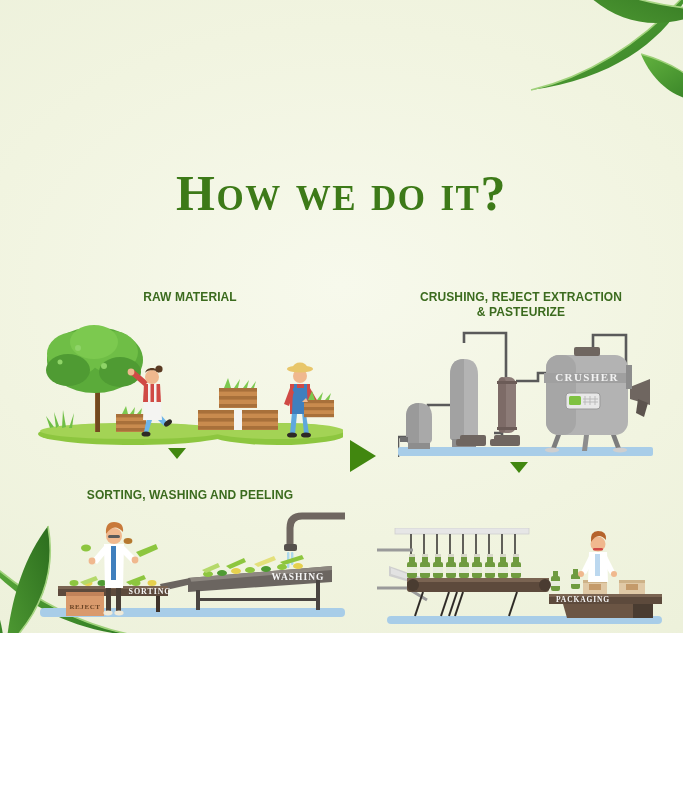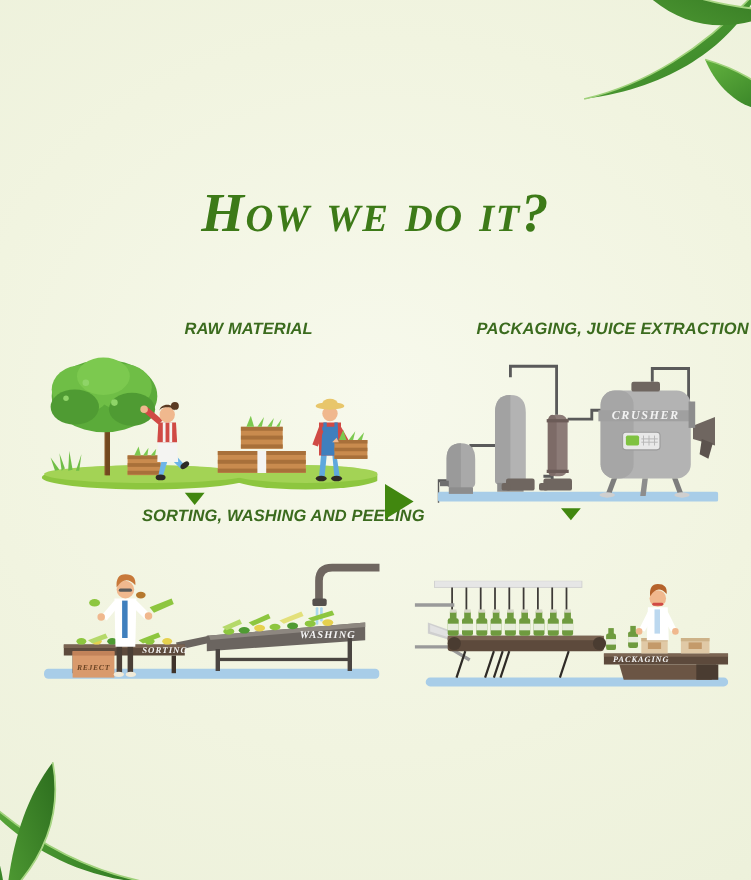--- a/index.html
+++ b/index.html
@@ -4,25 +4,24 @@
 <title>How We Do It - Process Infographic</title>
 <style>
   * { box-sizing: border-box; margin: 0; padding: 0; }
   html, body {
     width: 683px; height: 800px;
     font-family: "Liberation Sans", sans-serif;
     overflow: hidden;
   }
   #poster {
     position: relative;
-    width: 683px; height: 800px;
+    width: 683px; height: 633px;
     background:
       radial-gradient(ellipse 120% 90% at 50% 45%, #f7f9ec 0%, #f1f4e0 45%, #e9eed6 100%);
     overflow: hidden;
-    font-style: italic;
   }
 
   
   .leaf-cluster { position: absolute; pointer-events: none; }
   #leaves-tr { top: -42px; right: -30px; width: 190px; height: 180px; }
   #leaves-bl { bottom: -55px; left: -48px; width: 200px; height: 180px; }
 
   
   #title {
     position: absolute; top: 168px; left: 0; width: 100%;
@@ -33,31 +32,30 @@
     color: #3d7a18;
     letter-spacing: 1.5px;
     font-variant: small-caps;
     line-height: 1;
   }
 
   
   .step-label {
     position: absolute;
     font-family: "Liberation Sans", sans-serif;
-    font-size: 15px;
+    font-size: 12px;
     font-weight: bold;
     color: #3b6b1e;
     letter-spacing: 0.1px;
     text-align: center;
     line-height: 1.28;
-    margin-left: 36px;
   }
   #label-raw        { top: 290px; left: 55px;  width: 270px; }
   #label-crushing   { top: 290px; left: 390px; width: 262px; }
-  #label-sorting    { top: 460px; left: 30px;  width: 320px; text-align: right; }
+  #label-sorting    { top: 488px; left: 30px;  width: 320px; }
   #label-filling    { top: 507px; left: 395px; width: 256px; }
 
   
   .arrow-down {
     position: absolute;
     width: 0; height: 0;
     border-left: 9px solid transparent;
     border-right: 9px solid transparent;
     border-top: 11px solid #41870f;
   }
@@ -119,21 +117,22 @@
         <path d="M0 96 C 22 112, 38 134, 44 160 C 18 146, 2 124, 0 96 Z" fill="url(#lg2)"></path>
       </g>
     </svg>
   </div>
 
   <div id="title">How we do it?</div>
 
   <div class="step-label" id="label-raw">RAW MATERIAL</div>
 
   <div class="step-label" id="label-crushing">
-    <div>PACKAGING, JUICE EXTRACTION</div>
+    <div>CRUSHING, REJECT EXTRACTION</div>
+    <div>&amp; PASTEURIZE</div>
   </div>
 
   <div class="step-label" id="label-sorting">SORTING, WASHING AND PEELING</div>
 
 
   <div class="arrow-down" id="arrow-raw-to-sorting"></div>
   <div class="arrow-down" id="arrow-crush-to-filling"></div>
   <div id="arrow-left-to-right"></div>
 
   <div class="scene" id="scene-raw">

